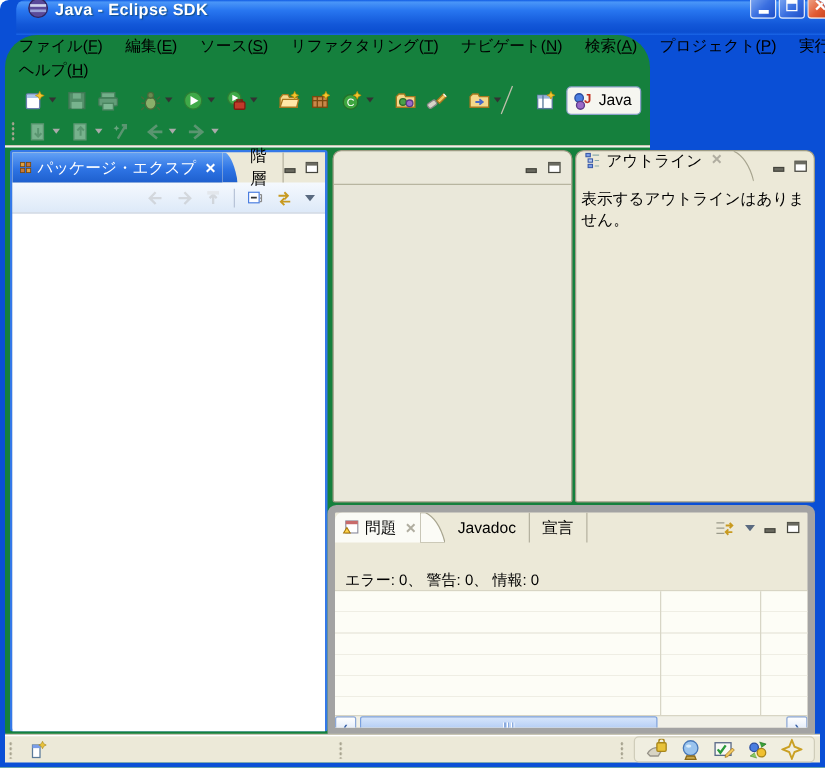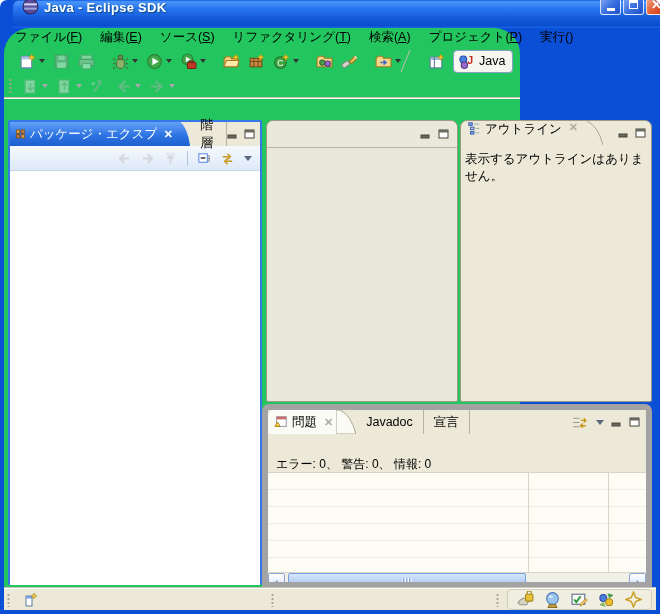--- a/index.html
+++ b/index.html
@@ -14,21 +14,21 @@
   .title-text { color:#fff; font-weight:bold; font-size:13px; text-shadow:1px 1px 1px #0338; letter-spacing:.3px; }
   .winbtns { margin-left:auto; display:flex; gap:2px; padding-right:1px; }
   .winbtn { width:21px; height:21px; border-radius:3px; border:1px solid #ffffffcc;
     color:#fff; font-size:11px; display:flex; align-items:center; justify-content:center; }
   .winbtn.blue { background:linear-gradient(135deg,#8ab2f6 0%,#3a6fe0 55%,#1e4fc8 100%); }
   .winbtn.red  { background:linear-gradient(135deg,#f0b49a 0%,#e25b33 55%,#c03a18 100%); }
   .glyph-min { width:8px; height:3px; background:#fff; margin-top:9px; }
   .glyph-max { width:9px; height:9px; border:1px solid #fff; border-top:3px solid #fff; }
   .glyph-x { font-weight:bold; font-size:13px; line-height:1; }
   
-  .client { position:absolute; left:4px; top:28px; width:516px; height:582px; background:#22c55e;border-radius:26px; }
+  .client { position:absolute; left:4px; top:28px; width:516px; height:582px; background:#15803d;border-radius:26px; }
   
   .menurow { display:flex; align-items:center; height:19px; padding-left:2px; }
   .menu-item { font-size:12.5px; color:#000; padding:1px 9px; white-space:nowrap; }
   .menu-item u { text-decoration:underline; }
   
   .toolbar { display:flex; align-items:center; height:28px; padding-left:2px; }
   .toolbar.nav { height:23px; border-bottom:1px solid #cbc7b4; box-shadow:0 1px 0 #fff; }
   .tb-group { display:flex; align-items:center; }
   .handle { width:3px; height:16px; margin:0 6px 0 3px;
     background-image:radial-gradient(circle,#a8a490 1px,transparent 1.2px);
@@ -138,23 +138,27 @@
         </span>
     </span>
   </div>
 
   <div class="client">
     <div class="menurow" id="menurow1">
         <span class="menu-item">ファイル(<u>F</u>)</span>
         <span class="menu-item">編集(<u>E</u>)</span>
         <span class="menu-item">ソース(<u>S</u>)</span>
         <span class="menu-item">リファクタリング(<u>T</u>)</span>
+        <span class="menu-item">ナビゲート(<u>N</u>)</span>
         <span class="menu-item">検索(<u>A</u>)</span>
         <span class="menu-item">プロジェクト(<u>P</u>)</span>
         <span class="menu-item">実行()</span>
+      </div>
+    <div class="menurow" id="menurow2">
+        <span class="menu-item">ヘルプ(<u>H</u>)</span>
       </div>
 
     <div class="toolbar" id="toolbar-main">
         <span class="handle"></span>
         <span class="tb-group">
           <span class="tb-btn">
             <svg viewBox="0 0 16 16">
               <rect x="2" y="3" width="10" height="11" rx="1" fill="#fff" stroke="#6b7fae"></rect>
               <rect x="2.5" y="3.5" width="9" height="2.5" fill="#aac4e8"></rect>
               <path d="M12 1l1 2.2L15.4 4.2 13.2 5.2 12 7.4 11 5.2 8.8 4.2 11 3.2Z" fill="#f4c430" stroke="#b89000" stroke-width=".5"></path>

